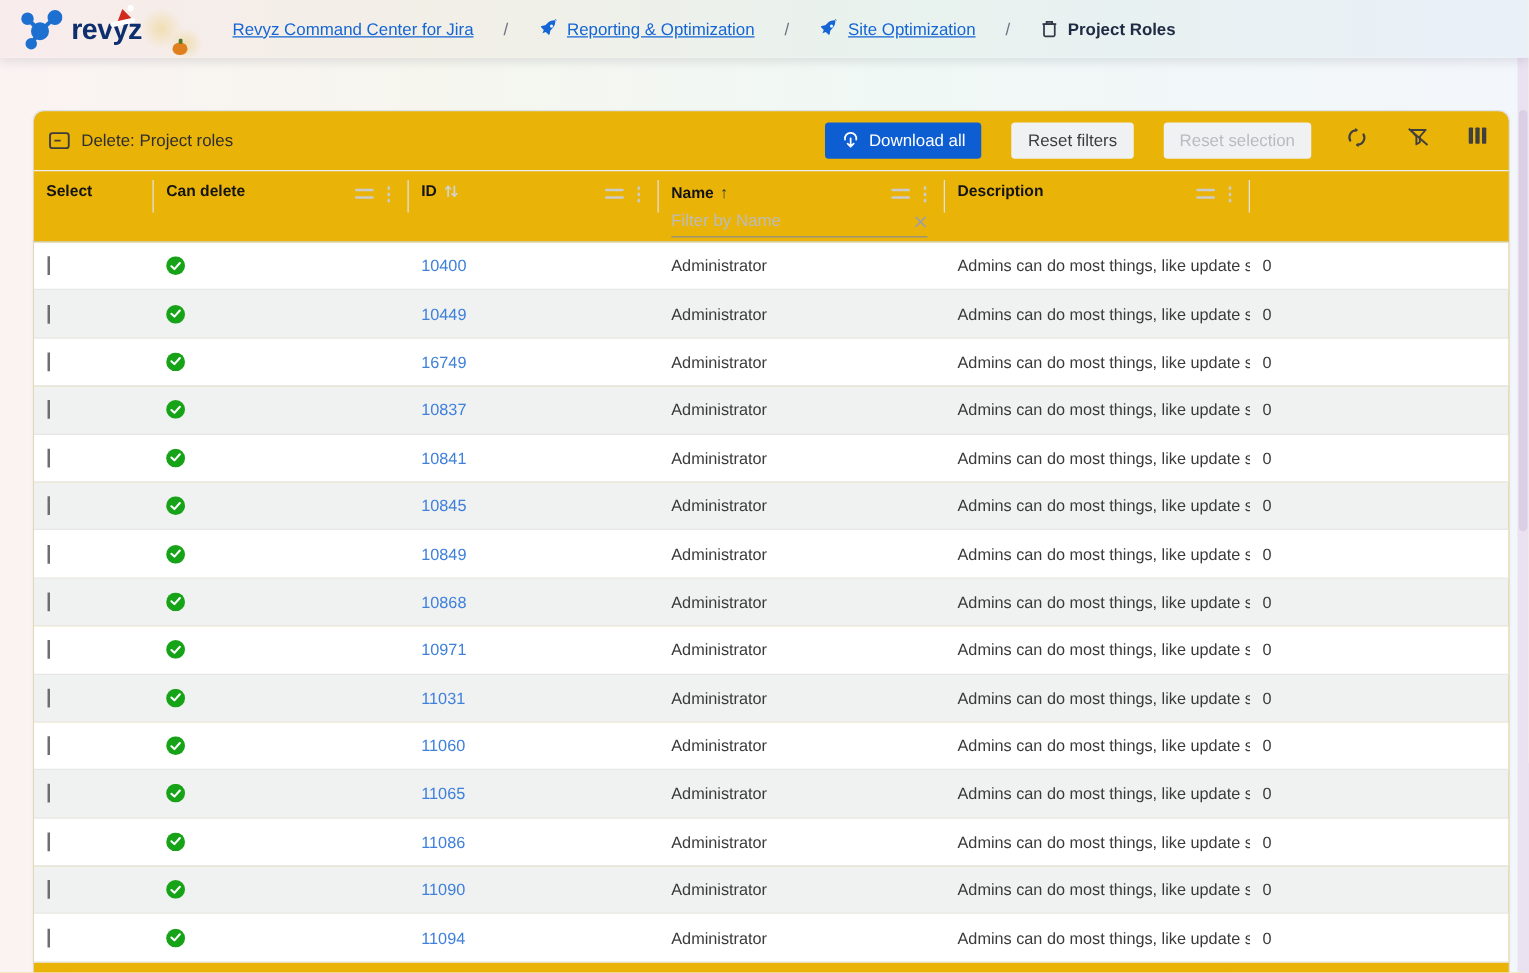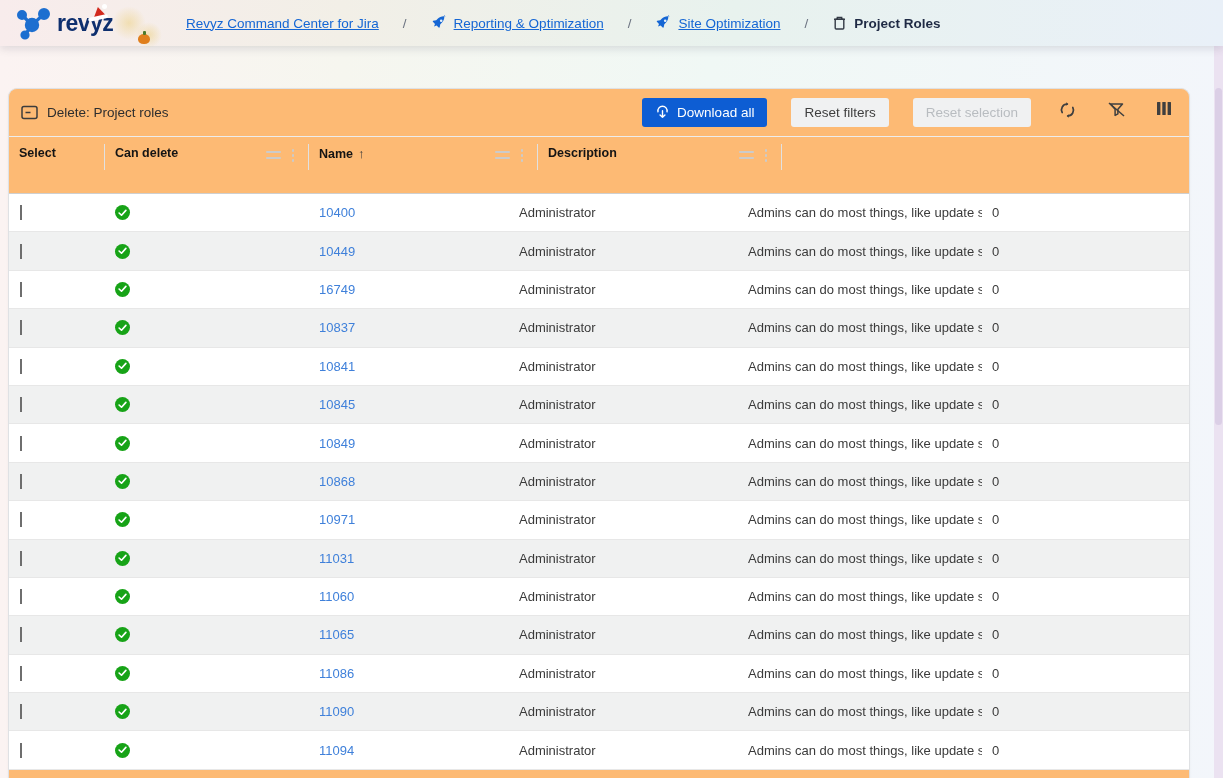--- a/index.html
+++ b/index.html
@@ -31,22 +31,22 @@
   .pumpkin:before { content:""; position:absolute; left:4.5px; top:-3px; width:3px; height:4px;
     background:#4c7a2a; border-radius:1px; }
 
   .breadcrumb { display:flex; align-items:center; gap:24px; font-size:13.5px; margin-left:24px; }
   .bc-link { color:#1566d4; text-decoration:underline; cursor:pointer; }
   .bc-sep { color:#6b7280; }
   .bc-current { color:#1f2a44; font-weight:700; }
   .bc-item { display:flex; align-items:center; gap:7px; }
 
   
-  .card { position:absolute; left:8px; top:88px; width:1182px; height:calc(778px - 88px);
-    background:#fdba74; border:1px solid #dfe1e4; border-bottom:none; border-radius:9px 9px 0 0;
+  .card { position:absolute; left:26px; top:88px; width:1182px; height:calc(778px - 88px);
+    background:#eab308; border:1px solid #dfe1e4; border-bottom:none; border-radius:9px 9px 0 0;
     box-shadow:0 1px 3px rgba(0,0,0,.04); overflow:hidden; }
 
   
   .scrollbar { position:absolute; right:0; top:46px; bottom:0; width:9px;
     background:#ebe2f1; }
   .scroll-thumb { position:absolute; left:1px; right:1px; top:42px; height:46%;
     background:#dbcfe6; border-radius:4px; }
 
   
   .toolbar { height:48px; display:flex; align-items:center; padding:0 14px 0 12px;
@@ -229,35 +229,69 @@
               <i></i>
             </span>
           <span class="kebab">
               <i></i>
               <i></i>
               <i></i>
             </span>
         </span>
         <span class="col-sep"></span>
       </div>
+      <div class="hcell c-id">
+        <span class="lbl">
+          <span>ID</span>
+          <svg width="12" height="12" viewBox="0 0 12 12">
+            <g fill="none" stroke="#d2d2d2" stroke-width="1.4" stroke-linecap="round" stroke-linejoin="round">
+              <path d="M3.5 10V2M1.6 4 3.5 2l1.9 2"></path>
+                <path d="M8.5 2v8M6.6 8l1.9 2 1.9-2"></path>
+            </g>
+          </svg>
+        </span>
+        <span class="hmenu">
+          <span class="bars">
+              <i></i>
+              <i></i>
+            </span>
+          <span class="kebab">
+              <i></i>
+              <i></i>
+              <i></i>
+            </span>
+        </span>
+        <span class="col-sep"></span>
+      </div>
       <div class="hcell c-name">
         <span class="lbl">
           <span>Name</span>
           <span class="sort-asc">↑</span>
         </span>
         <span class="hmenu">
           <span class="bars">
               <i></i>
               <i></i>
             </span>
           <span class="kebab">
               <i></i>
               <i></i>
               <i></i>
             </span>
+        </span>
+        <span class="filter-wrap">
+          <input class="filter-input" value="" placeholder="Filter by Name" style="">
+          <span class="filter-clear">
+            <svg width="11" height="11" viewBox="0 0 11 11">
+                <g stroke="#a0a0a0" stroke-width="1.4">
+                  <line x1="1.5" y1="1.5" x2="9.5" y2="9.5"></line>
+                  <line x1="9.5" y1="1.5" x2="1.5" y2="9.5"></line>
+                </g>
+              </svg>
+          </span>
         </span>
         <span class="col-sep"></span>
       </div>
       <div class="hcell c-desc">
         <span class="lbl">
             <span>Description</span>
           </span>
         <span class="hmenu">
           <span class="bars">
               <i></i>

